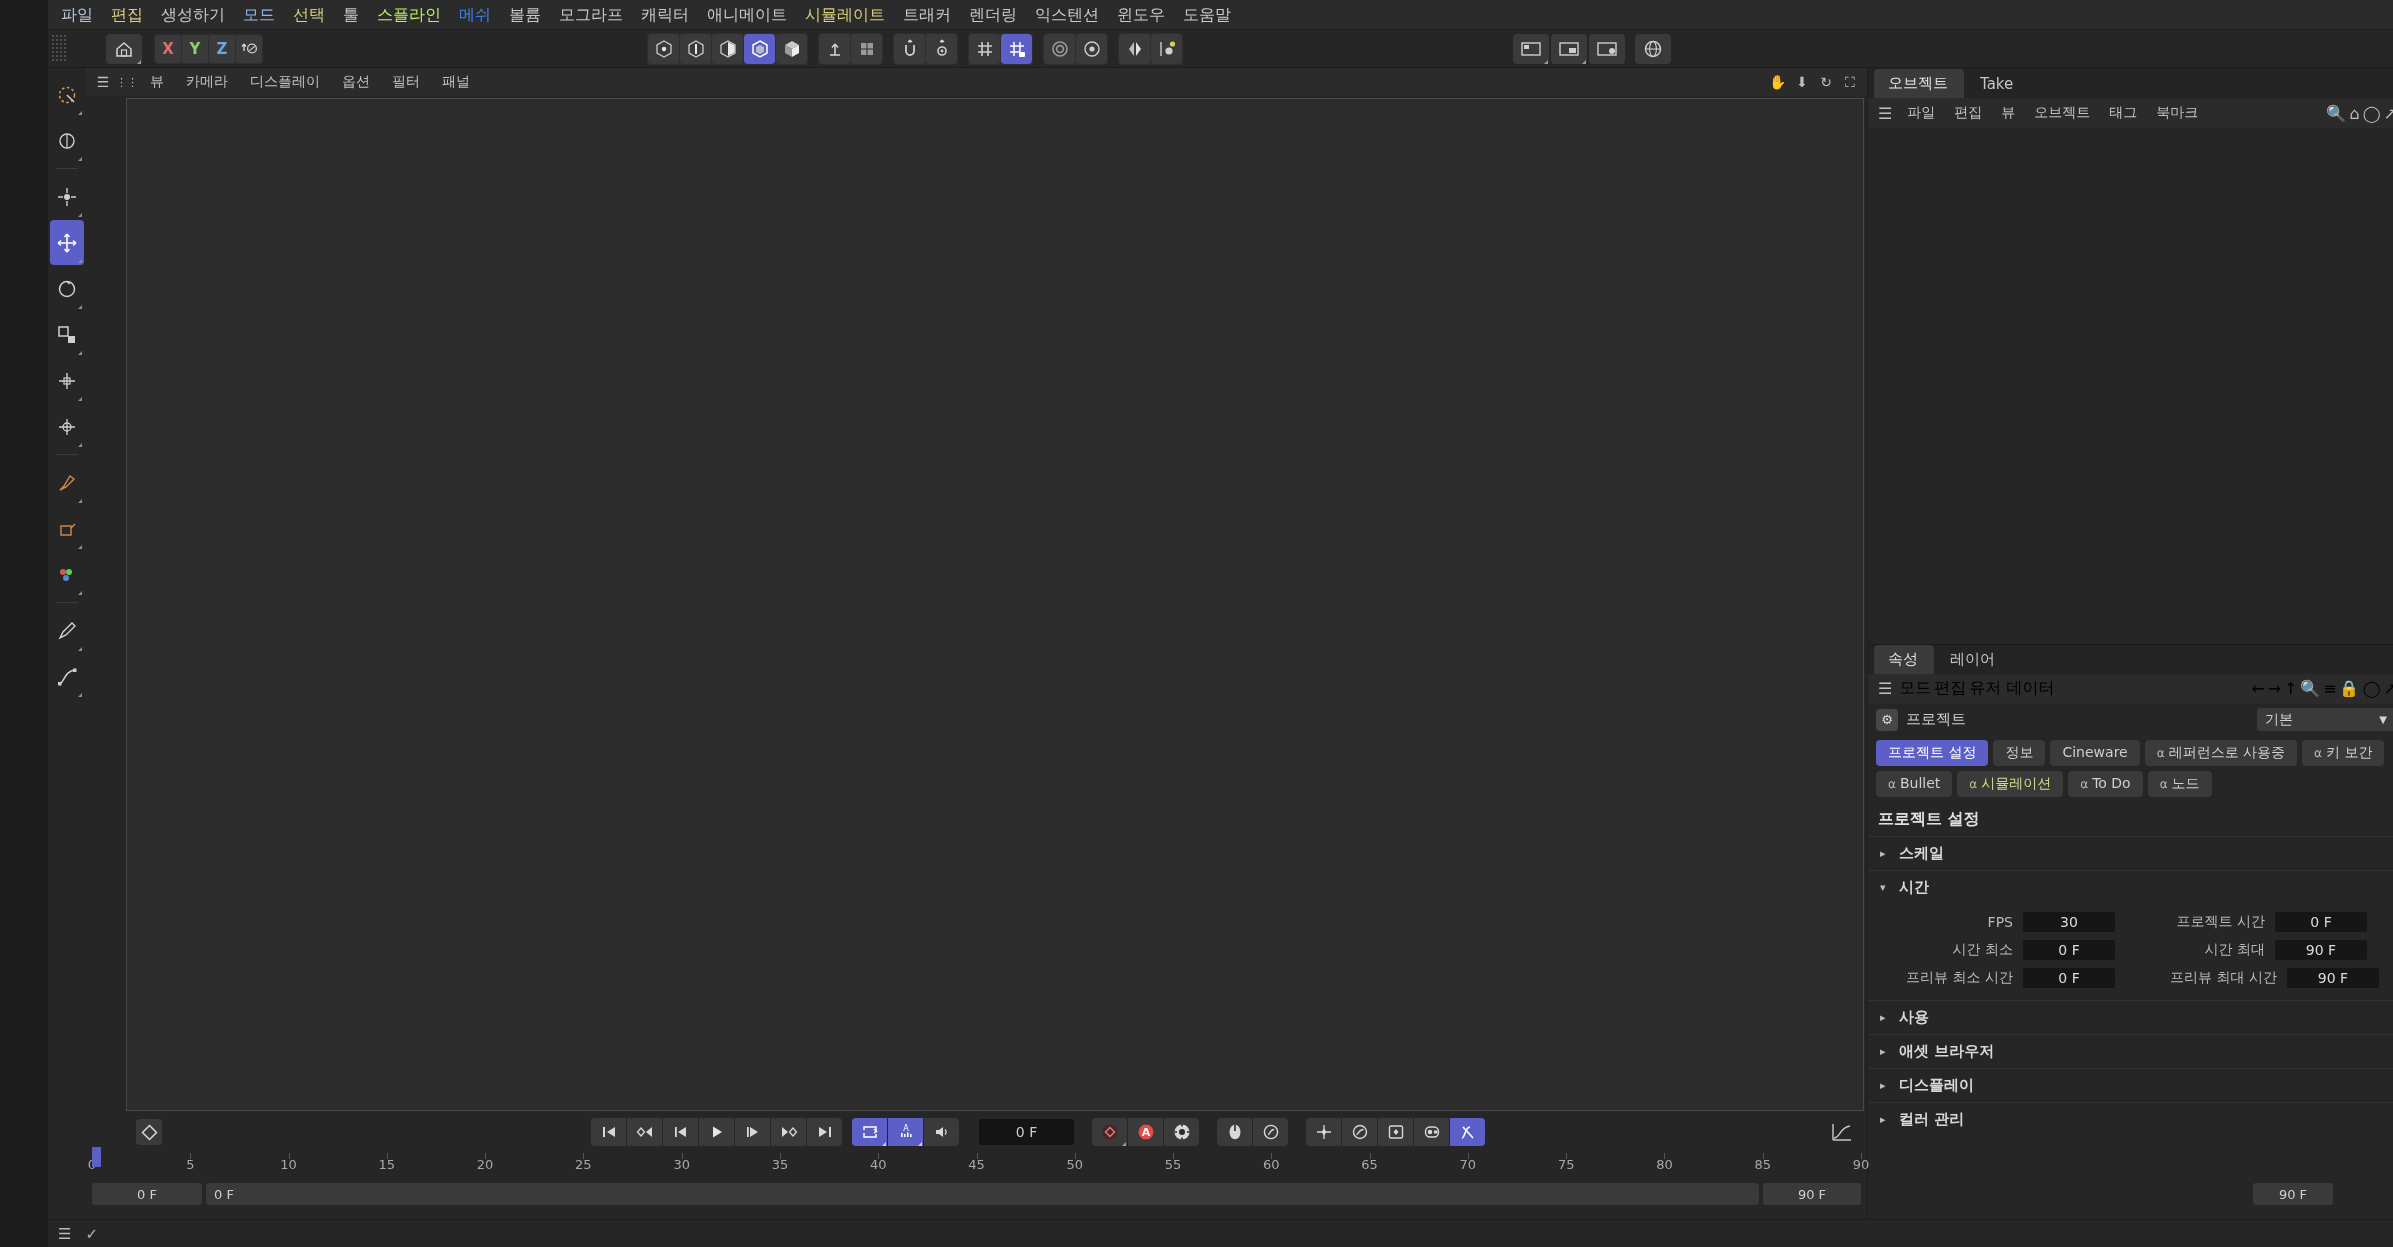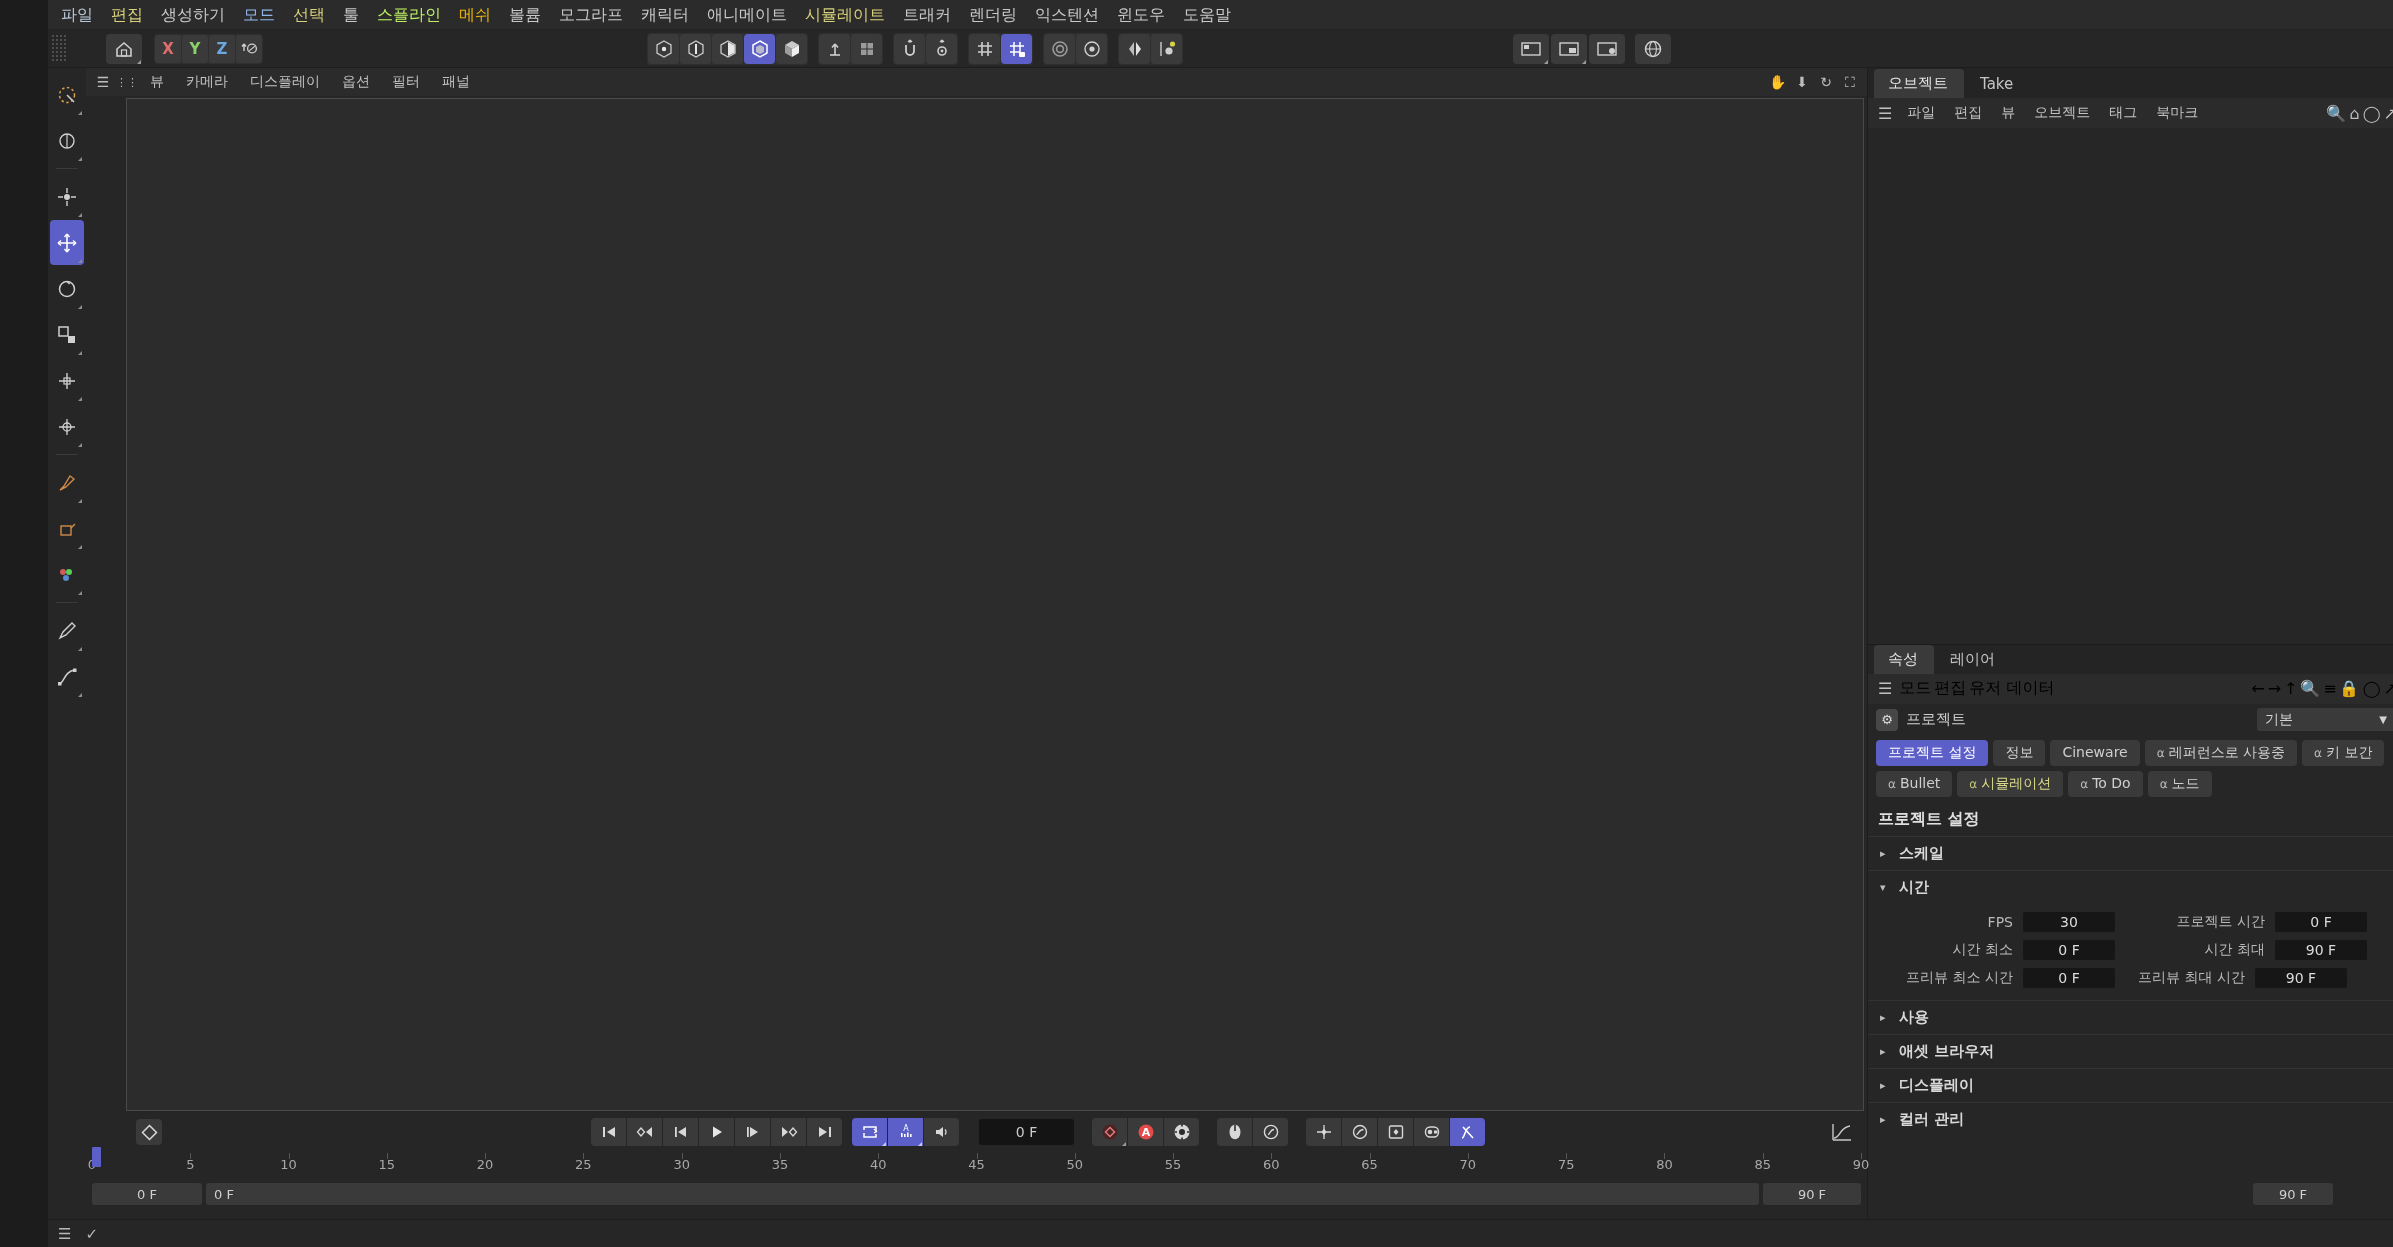--- a/index.html
+++ b/index.html
@@ -151,21 +151,21 @@
 <div class="app">
 
   <div class="menubar" id="menubar">
       <span class="mi" style="color: rgb(185, 200, 216);">파일</span>
       <span class="mi" style="color: rgb(216, 208, 122);">편집</span>
       <span class="mi" style="color: rgb(201, 201, 201);">생성하기</span>
       <span class="mi" style="color: rgb(143, 182, 232);">모드</span>
       <span class="mi" style="color: rgb(216, 208, 122);">선택</span>
       <span class="mi" style="color: rgb(201, 201, 201);">툴</span>
       <span class="mi" style="color: #bef264;">스플라인</span>
-      <span class="mi" style="color: #eab308;">메쉬</span>
+      <span class="mi" style="color: #3b82f6;">메쉬</span>
       <span class="mi" style="color: rgb(201, 201, 201);">볼륨</span>
       <span class="mi" style="color: rgb(201, 201, 201);">모그라프</span>
       <span class="mi" style="color: rgb(201, 201, 201);">캐릭터</span>
       <span class="mi" style="color: rgb(201, 201, 201);">애니메이트</span>
       <span class="mi" style="color: rgb(216, 208, 122);">시뮬레이트</span>
       <span class="mi" style="color: rgb(201, 201, 201);">트래커</span>
       <span class="mi" style="color: rgb(201, 201, 201);">렌더링</span>
       <span class="mi" style="color: rgb(201, 201, 201);">익스텐션</span>
       <span class="mi" style="color: rgb(201, 201, 201);">윈도우</span>
       <span class="mi" style="color: rgb(201, 201, 201);">도움말</span>
@@ -752,21 +752,21 @@
               </div>
               <div class="frow">
                 <span class="flbl" style="width: 155px;">시간 최소</span>
                 <span class="fval">0 F</span>
                 <span class="flbl" style="width: 160px;">시간 최대</span>
                 <span class="fval">90 F</span>
               </div>
               <div class="frow">
                 <span class="flbl" style="width: 155px;">프리뷰 최소 시간</span>
                 <span class="fval">0 F</span>
-                <span class="flbl" style="width: 140px;">프리뷰 최대 시간</span>
+                <span class="flbl" style="width: 172px;">프리뷰 최대 시간</span>
                 <span class="fval">90 F</span>
               </div>
             </div>
             <div class="accrow bold">
               <span class="arrow">▸</span>
               <span>사용</span>
             </div>
             <div class="accrow bold">
               <span class="arrow">▸</span>
               <span>애셋 브라우저</span>

